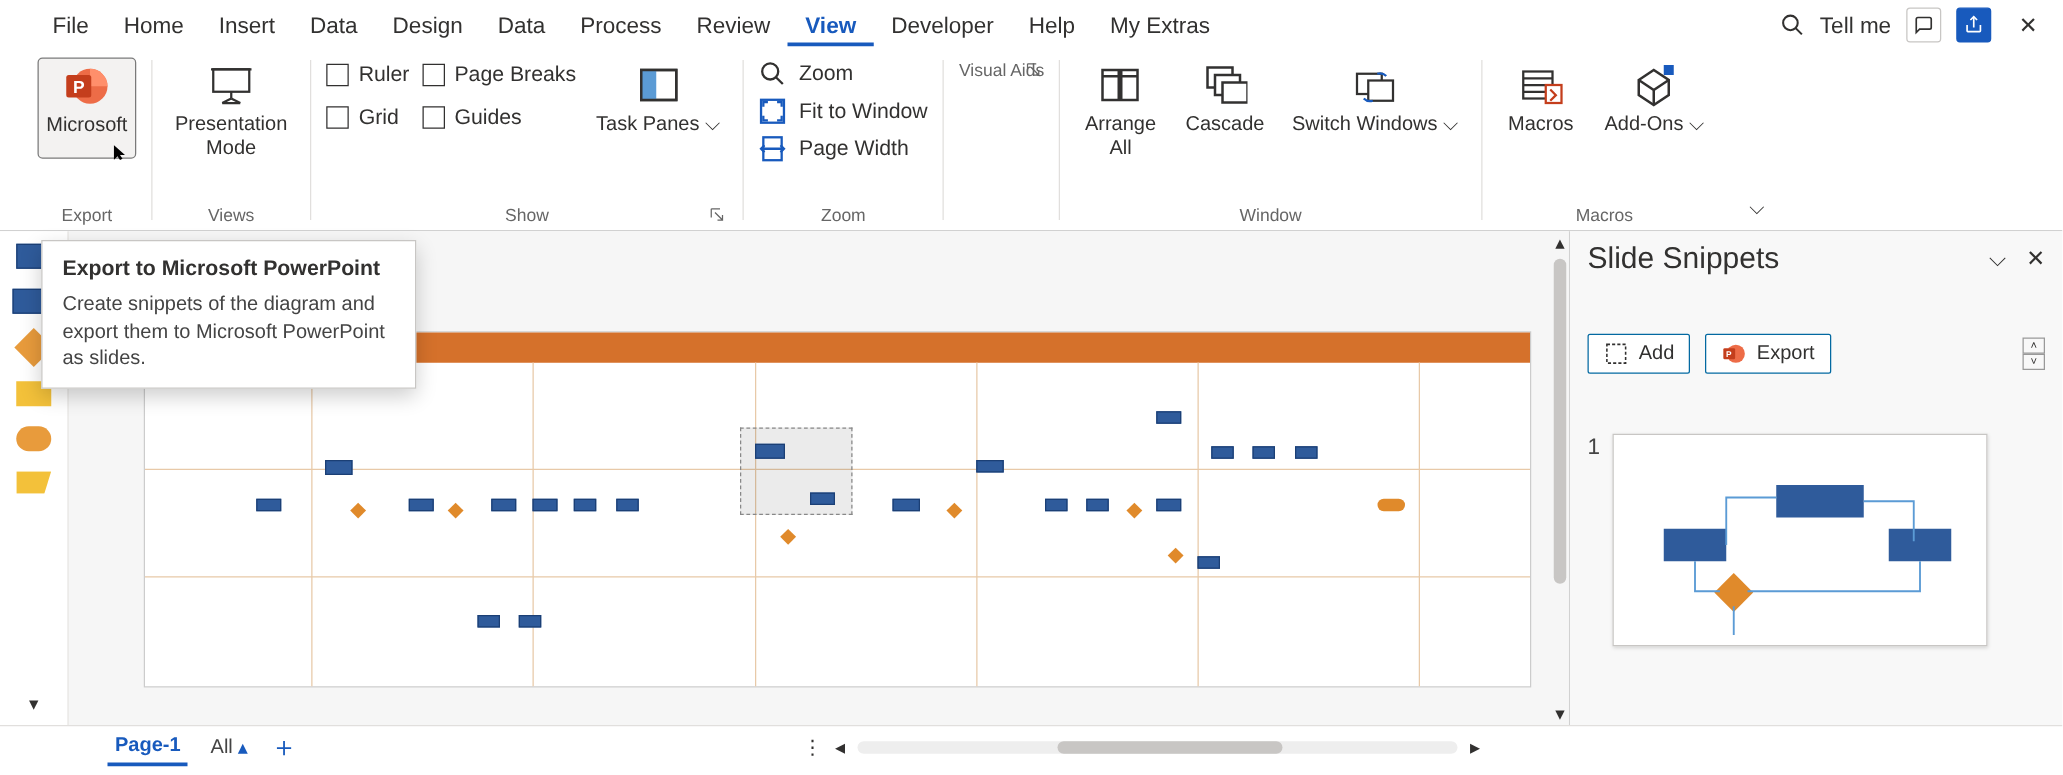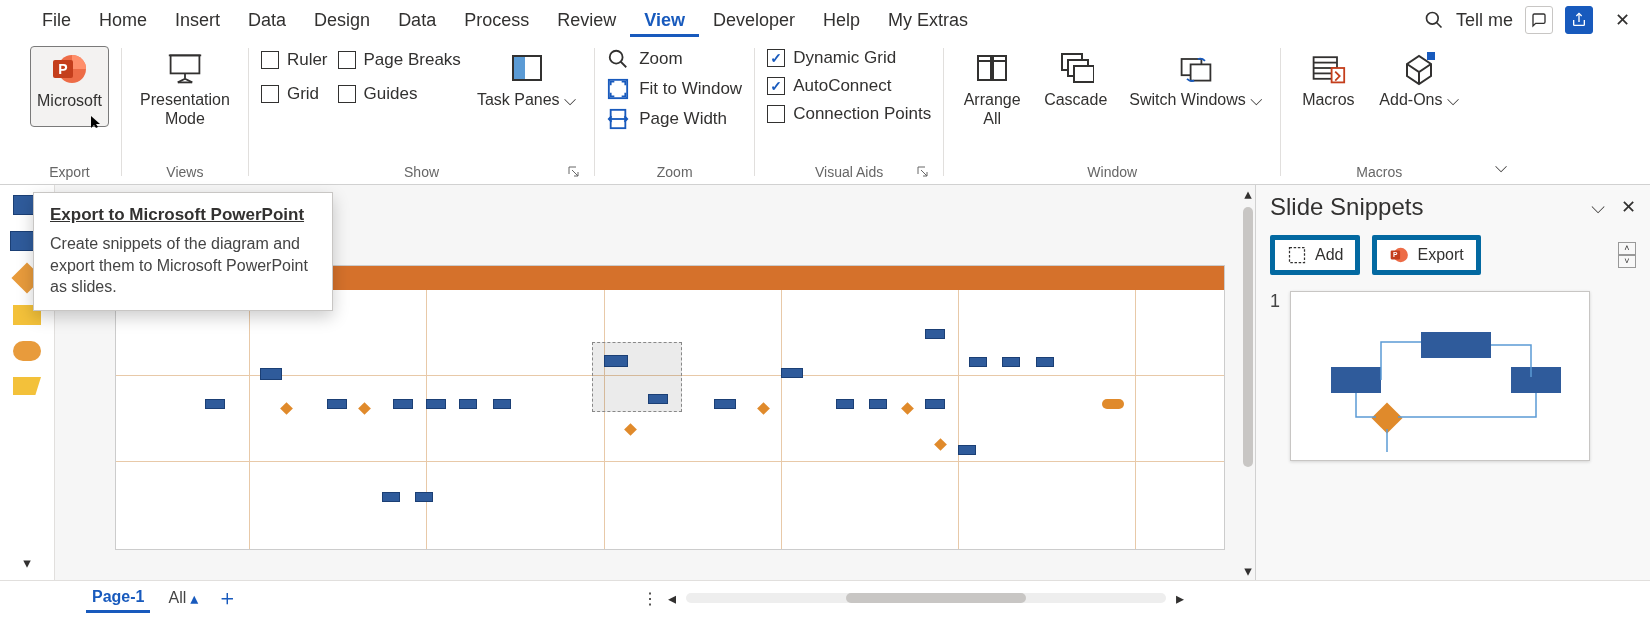--- a/index.html
+++ b/index.html
@@ -47,29 +47,29 @@
   .drawing .lanes { position:absolute; top:24px; left:0; right:0; bottom:0;}
   .lane-line { position:absolute; left:0; right:0; height:1px; background:#e8c9a8;}
   .flow-shapes { position:absolute; inset:24px 0 0 0;}
   .fs-rect { position:absolute; background:#2f5b9b; border:1px solid #1b3f75;}
   .fs-dia { position:absolute; background:#e08a2b; transform:rotate(45deg);}
   .fs-round { position:absolute; background:#e08a2b; border-radius:50%;}
   .sel-box { position:absolute; background:rgba(0,0,0,0.08); border:1px dashed #888;}
 
   
   .tooltip { position:absolute; left:33px; top:192px; width:300px; background:#fff; border:1px solid #c8c6c4; box-shadow:0 6px 16px rgba(0,0,0,.2); padding:12px 16px; z-index:50;}
-  .tooltip .tt-title { font-weight:600; font-size:17px; margin-bottom:8px;text-decoration:underline;}
+  .tooltip .tt-title { font-weight:600; font-size:17px; margin-bottom:8px;}
   .tooltip .tt-body { font-size:16px; color:#444; line-height:1.35;}
 
   
-  .panel { width:395px; border-left:1px solid #d1d1d1; background:#f8f8f8; display:flex; flex-direction:column;}
+  .panel { width:395px; border-left:1px solid #d1d1d1; background:#f8f8f8; display:flex; flex-direction:column;gap:32px;}
   .panel-hdr { display:flex; align-items:center; padding:8px 14px; font-size:24px;}
   .panel-hdr-sp { flex:1; }
   .panel-tools { display:flex; gap:12px; align-items:center; padding:6px 14px;}
-  .tool-btn { display:flex; align-items:center; gap:8px; padding:5px 12px; border:5px solid #0369a1; background:#fff; border-radius:2px; font-size:16px; cursor:pointer;}
+  .tool-btn { display:flex; align-items:center; gap:8px; padding:5px 12px; border:1px solid #0369a1; background:#fff; border-radius:2px; font-size:16px; cursor:pointer;}
   .spin { margin-left:auto; display:flex; flex-direction:column;}
   .spin div{width:18px;height:13px;border:1px solid #999;font-size:9px;text-align:center;line-height:11px;}
   .slide-list { flex:1; overflow:auto; padding:10px 14px;}
   .slide-item { display:flex; gap:10px; }
   .slide-num { font-size:18px; color:#444; }
   .slide-thumb { width:300px; height:170px; background:#fff; border:1px solid #c8c6c4; position:relative; box-shadow:0 1px 3px rgba(0,0,0,.15);}
   .slide-caption { padding:8px 36px; color:#888; font-size:16px;}
   .thumb-shape { position:absolute; background:#2f5b9b;}
   .thumb-dia { position:absolute; background:#e08a2b; transform:rotate(45deg);}
 
@@ -242,36 +242,20 @@
             </span>
           <span>Page Width</span>
         </div>
       </div>
     </div>
     <div class="group-label">Zoom</div>
   </div>
   <div class="ribbon-sep"></div>
 
   <div class="ribbon-group">
-    <div class="group-body">
-      <div class="zoom-col">
-        <div class="chk">
-            <span class="chk-box checked"></span>
-            <span>Dynamic Grid</span>
-          </div>
-        <div class="chk">
-            <span class="chk-box checked"></span>
-            <span>AutoConnect</span>
-          </div>
-        <div class="chk">
-            <span class="chk-box"></span>
-            <span>Connection Points</span>
-          </div>
-      </div>
-    </div>
     <div class="group-label"><span>Visual Aids</span>
       <span class="dlglaunch">
           <svg width="12" height="12" viewBox="0 0 12 12" stroke="#666" fill="none">
             <path d="M1 1 h7 M1 1 v7 M4 4 l6 6 M10 6 v4 h-4"></path>
           </svg>
         </span>
     </div>
   </div>
   <div class="ribbon-sep"></div>
 

